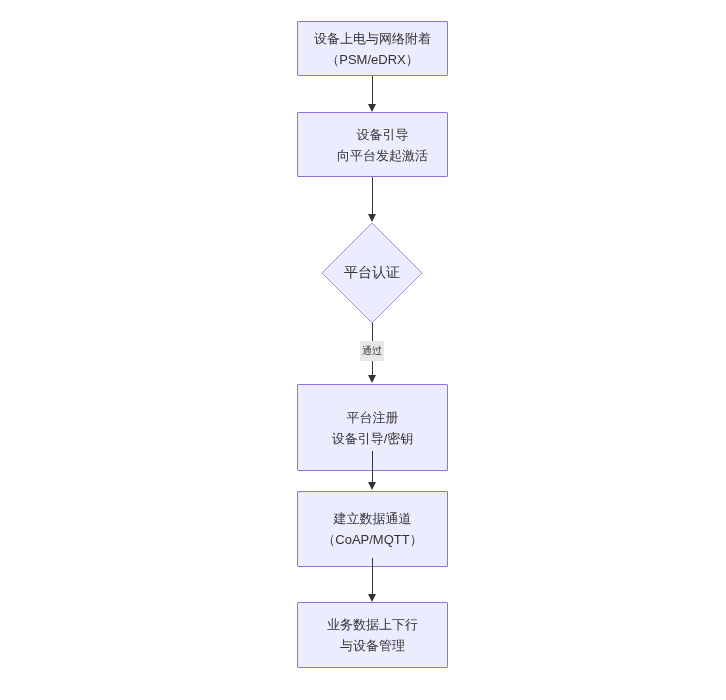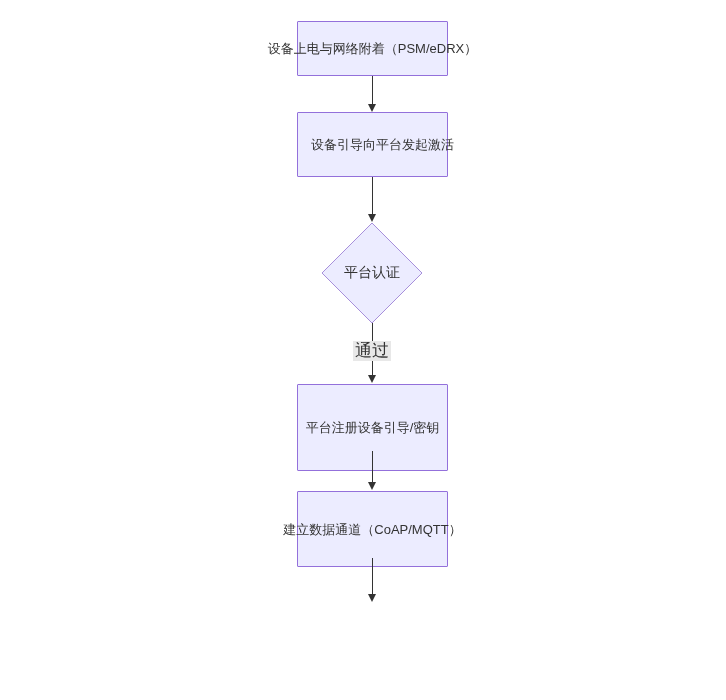--- a/index.html
+++ b/index.html
@@ -16,21 +16,21 @@
     overflow: hidden;
   }
   .node-rect {
     position: absolute;
     box-sizing: border-box;
     width: 151px;
     background: #ECECFF;
     border: 1px solid #9370DB;
     border-radius: 1px;
     display: flex;
-    flex-direction: row;
+    flex-direction: column;
     align-items: center;
     justify-content: center;
     color: #333333;
     font-size: 13px;
     line-height: 21px;
     text-align: center;
   }
   .node-line {
     white-space: nowrap;
   }
@@ -75,21 +75,21 @@
     border-right: 4.5px solid transparent;
     border-top: 8px solid #333333;
   }
   .edge-label {
     position: absolute;
     left: 372px;
     top: 341px;
     transform: translateX(-50%);
     background: #e8e8e8;
     color: #333333;
-    font-size: 17px;
+    font-size: 10px;
     line-height: 20px;
     padding: 0 2px;
     white-space: nowrap;
   }
   
   #node-power  { left: 297px; top: 21px;  height: 55px; }
   #node-boot   { left: 297px; top: 112px; height: 65px; padding-left: 20px; }
   #node-reg    { left: 297px; top: 384px; height: 87px; }
   #node-chan   { left: 297px; top: 491px; height: 76px; }
   #node-biz    { left: 297px; top: 602px; height: 66px; }
@@ -146,14 +146,18 @@
 
   <div class="node-rect" id="node-chan">
     <div class="node-line">建立数据通道</div>
     <div class="node-line">（CoAP/MQTT）</div>
   </div>
 
   <div class="edge" id="edge-5">
     <div class="arrowhead"></div>
   </div>
 
+  <div class="node-rect" id="node-biz">
+    <div class="node-line">业务数据上下行</div>
+    <div class="node-line">与设备管理</div>
+  </div>
 
 </div>
 
 </body></html>

